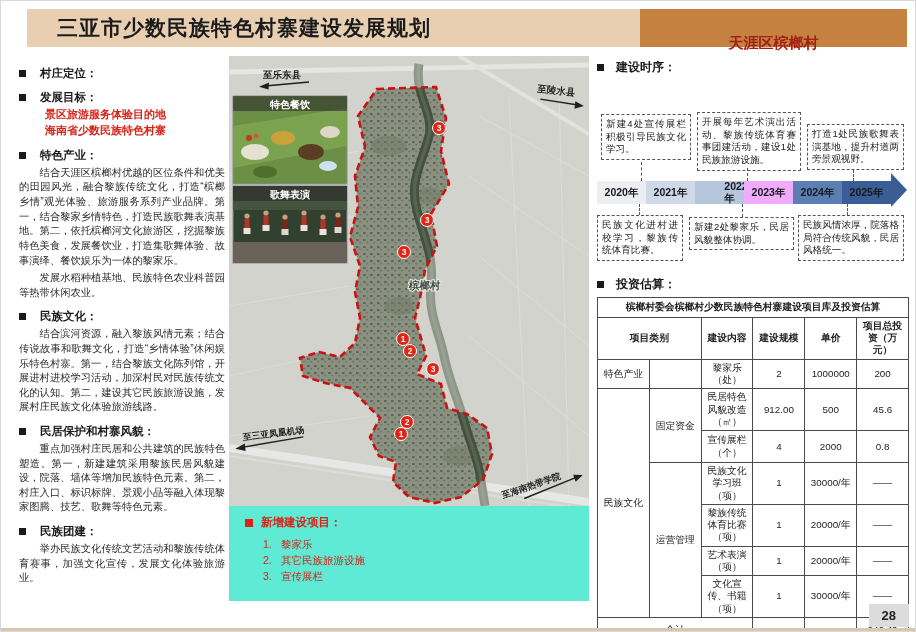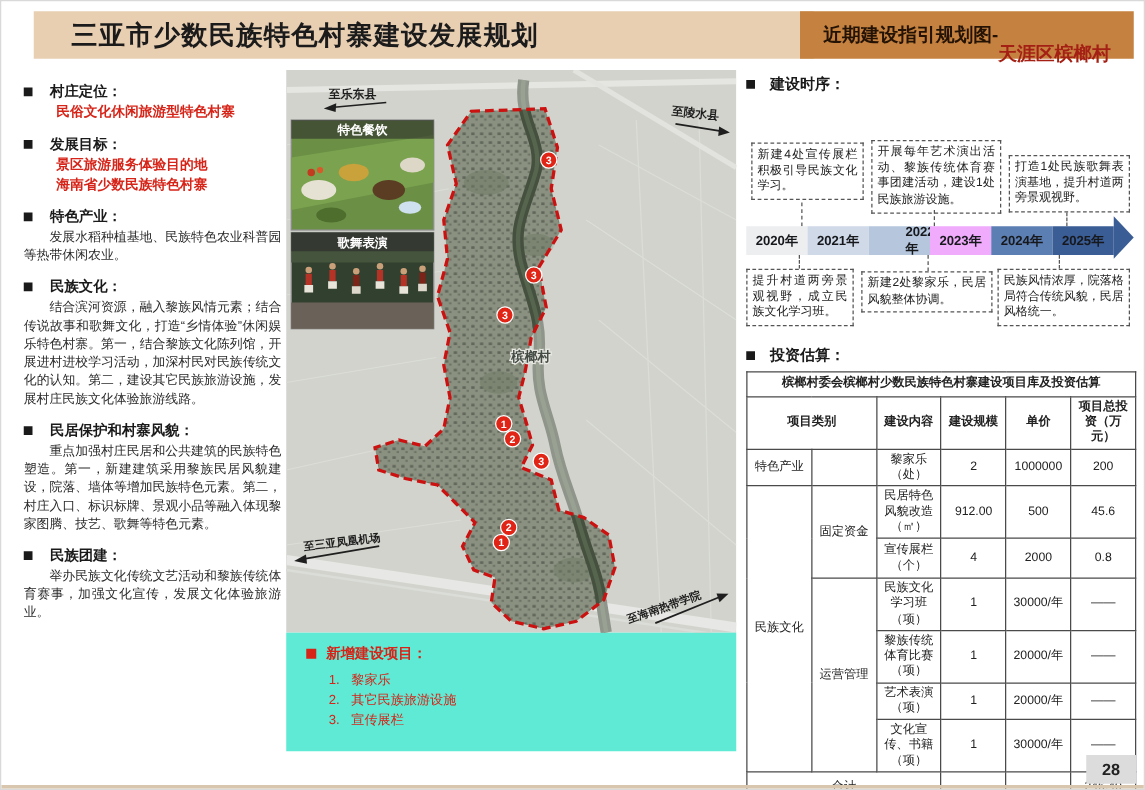--- a/index.html
+++ b/index.html
@@ -75,42 +75,41 @@
 </style>
 </head>
 <body>
 
 <div class="page">
 
   <div class="header-left">
     <span class="title">三亚市少数民族特色村寨建设发展规划</span>
   </div>
   <div class="header-right">
-    <span class="prefix">近期建设指引规划图-</span>
       <span class="hl">天涯区槟榔村</span>
   </div>
 
   <div class="left-col">
     <div class="sec-head">
       <span class="sq"></span>
       <span class="t">村庄定位：</span>
     </div>
-    <div class="red-line">民俗文化休闲旅游型特色村寨</div>
 
     <div class="sec-head">
       <span class="sq"></span>
       <span class="t">发展目标：</span>
     </div>
     <div class="red-line">景区旅游服务体验目的地</div>
     <div class="red-line">海南省少数民族特色村寨</div>
 
     <div class="sec-head">
       <span class="sq"></span>
       <span class="t">特色产业：</span>
     </div>
+    <div class="para">结合天涯区槟榔村优越的区位条件和优美的田园风光，融合黎族传统文化，打造“槟榔乡情”观光体验、旅游服务系列产业品牌。第一，结合黎家乡情特色，打造民族歌舞表演基地。第二，依托槟榔河文化旅游区，挖掘黎族特色美食，发展餐饮业，打造集歌舞体验、故事演绎、餐饮娱乐为一体的黎家乐。</div>
     <div class="para">发展水稻种植基地、民族特色农业科普园等热带休闲农业。</div>
 
     <div class="sec-head">
       <span class="sq"></span>
       <span class="t">民族文化：</span>
     </div>
     <div class="para">结合滨河资源，融入黎族风情元素；结合传说故事和歌舞文化，打造“乡情体验”休闲娱乐特色村寨。第一，结合黎族文化陈列馆，开展进村进校学习活动，加深村民对民族传统文化的认知。第二，建设其它民族旅游设施，发展村庄民族文化体验旅游线路。</div>
 
     <div class="sec-head">
       <span class="sq"></span>
@@ -332,21 +331,21 @@
         <div class="tl-seg" style="background:#f0abfc;">2023年</div>
         <div class="tl-seg" style="background:#5c7fb3;">2024年</div>
         <div class="tl-seg" style="background:#3a5d96;">2025年</div>
         <div class="tl-arrow"></div>
       </div>
 
       <div class="conn" style="left:42px; top:124px; height:11px;"></div>
       <div class="conn" style="left:145px; top:124px; height:13px;"></div>
       <div class="conn" style="left:250px; top:124px; height:11px;"></div>
 
-      <div class="dash-box bb1">提升村道两旁景观视野，成立民族文化学习班。</div>
+      <div class="dash-box bb1">民族文化进村进校学习，黎族传统体育比赛。</div>
       <div class="dash-box bb2">新建2处黎家乐，民居风貌整体协调。</div>
       <div class="dash-box bb3">民族风情浓厚，院落格局符合传统风貌，民居风格统一。</div>
     </div>
 
     <div class="r-sec-head invest">
       <span class="sq"></span>
       <span class="t">投资估算：</span>
     </div>
 
     <table class="inv">

